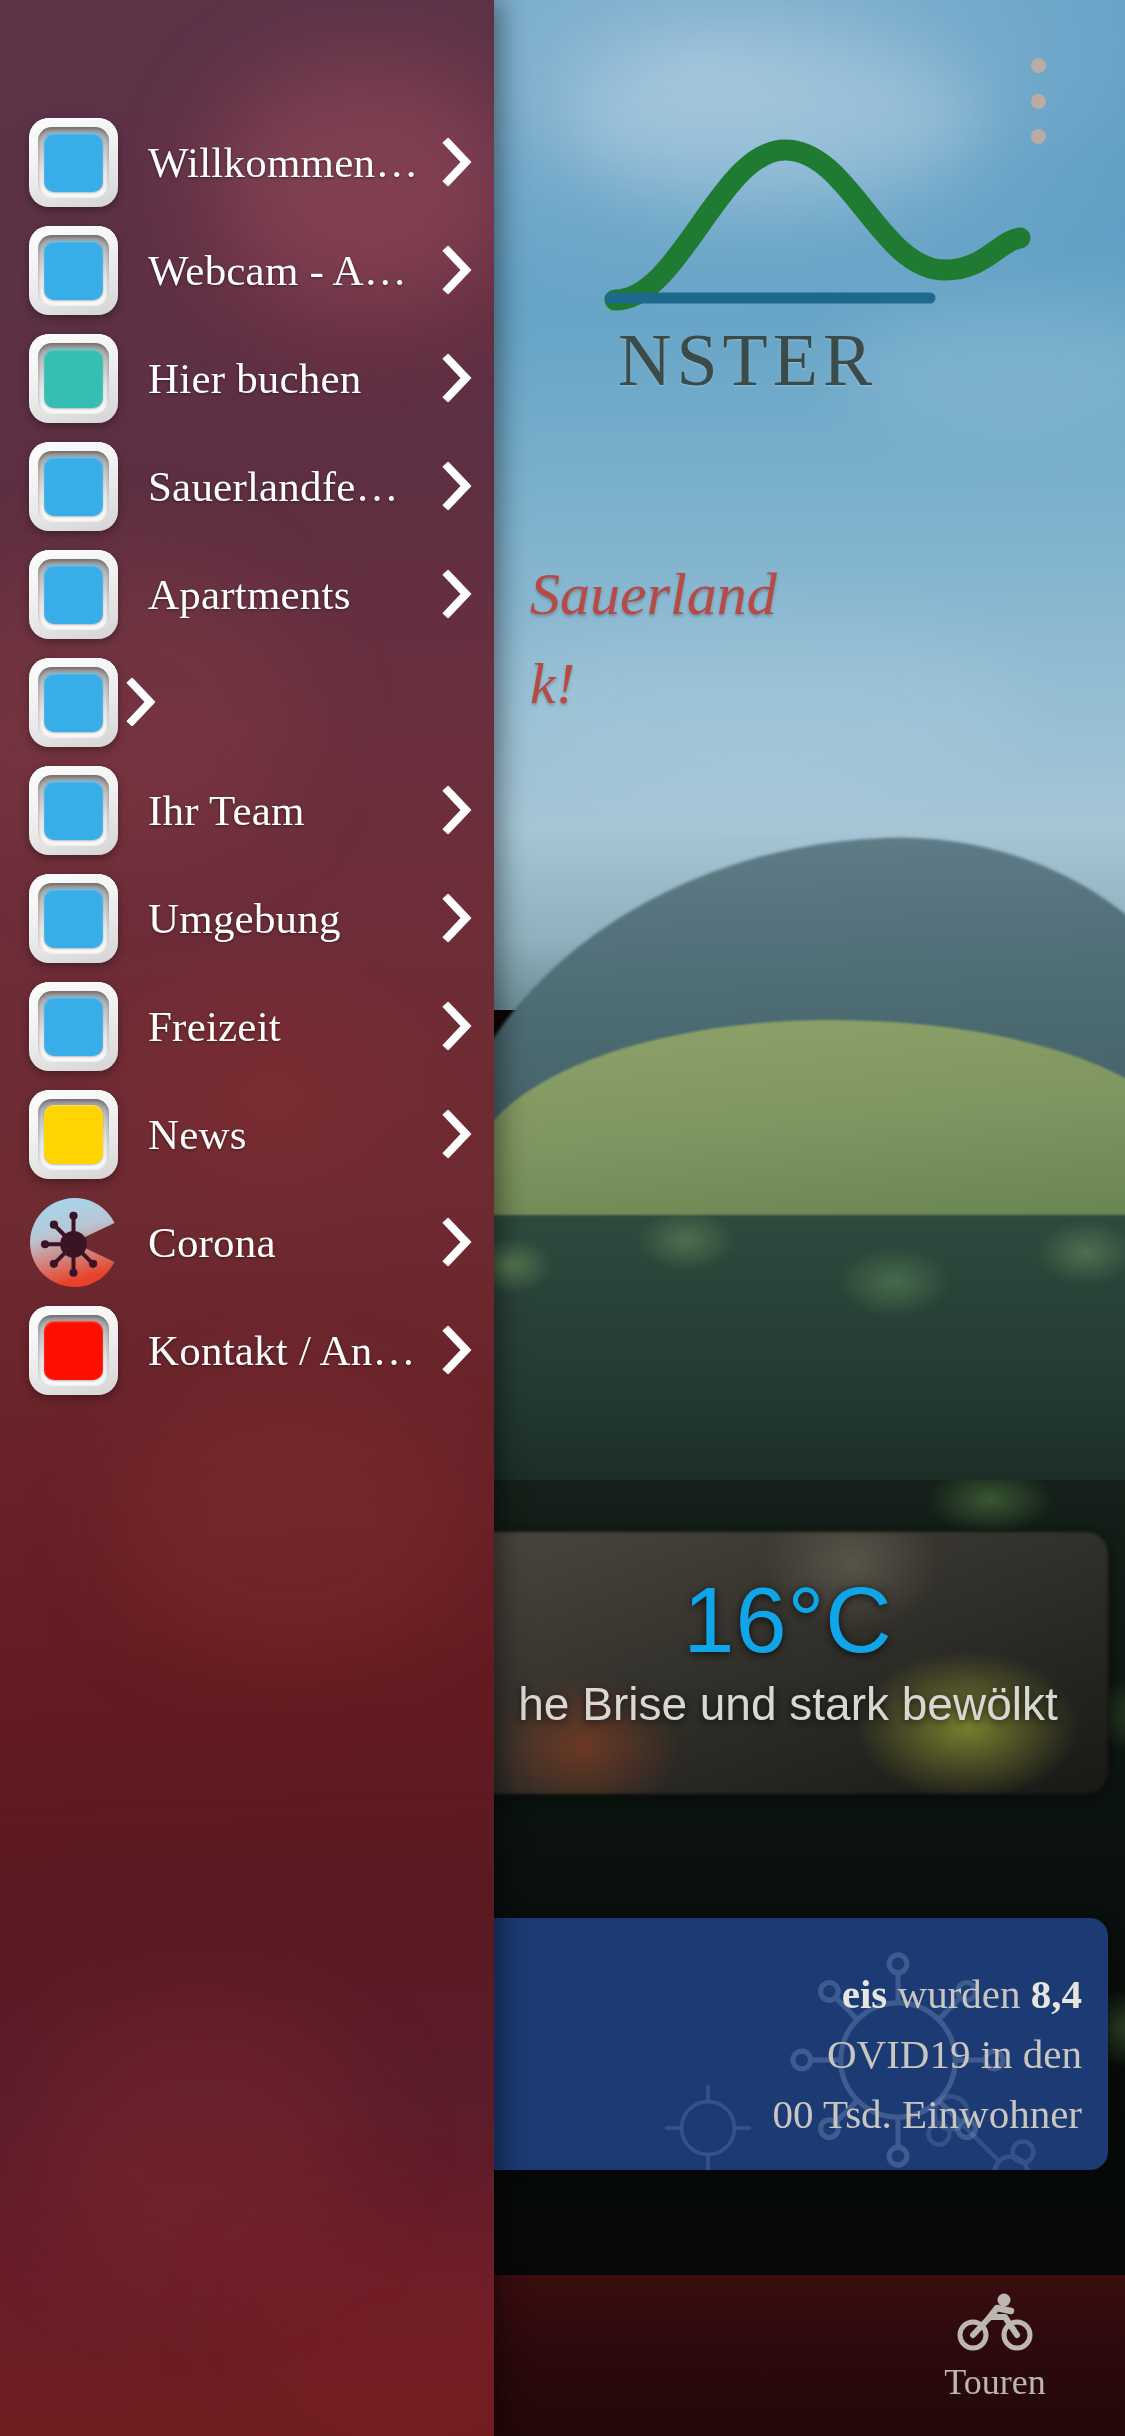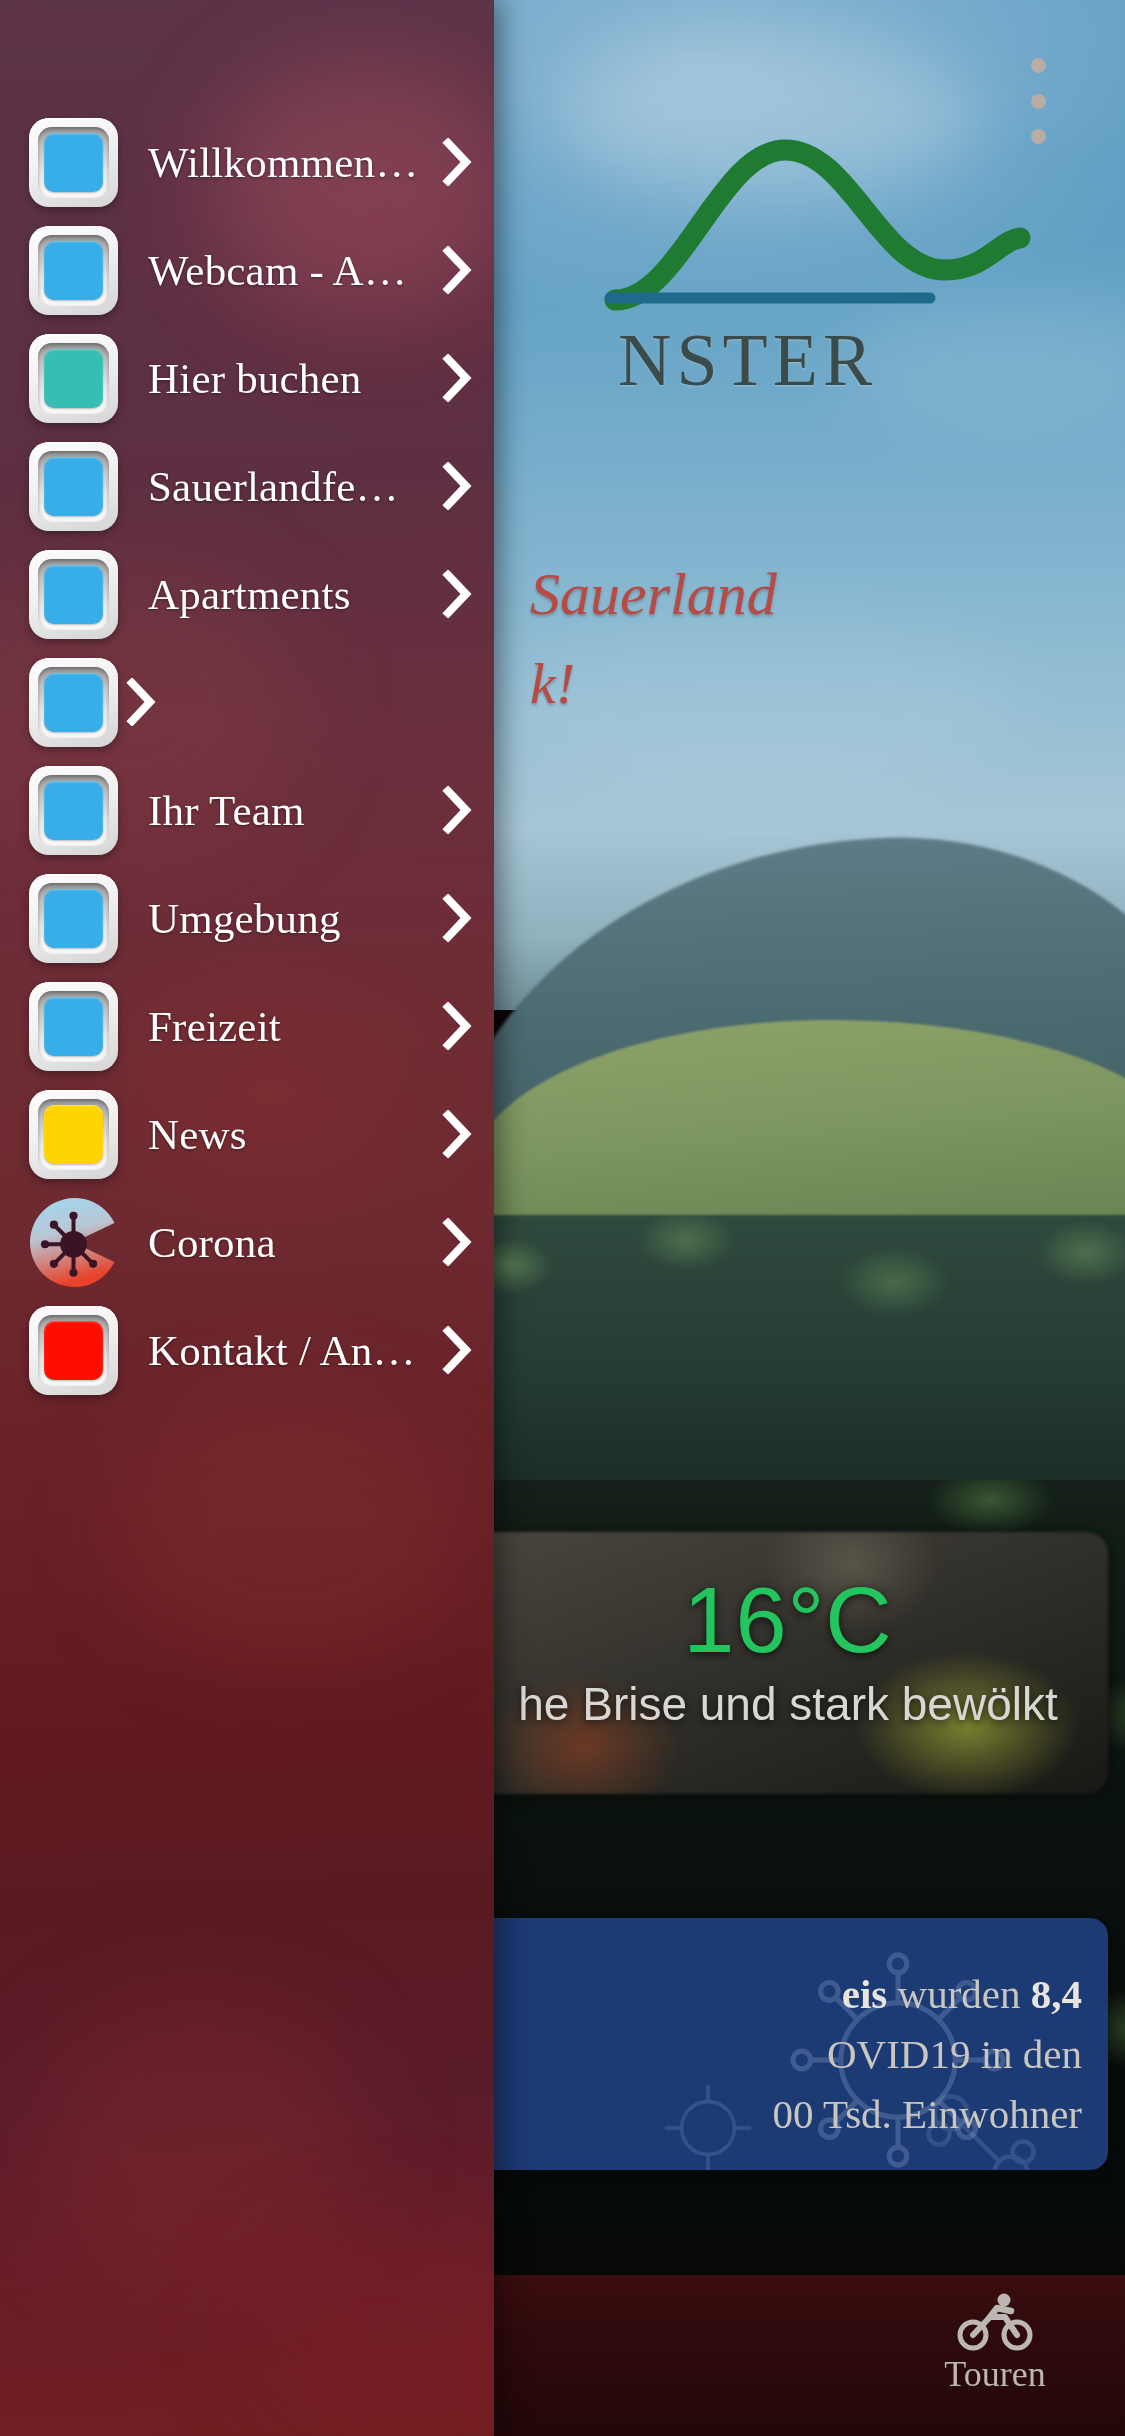--- a/index.html
+++ b/index.html
@@ -122,21 +122,21 @@
       radial-gradient(ellipse 150px 110px at 18% 82%, rgba(180,70,30,.45), rgba(0,0,0,0) 65%),
       radial-gradient(ellipse 130px 100px at 60% 12%, rgba(150,140,120,.35), rgba(0,0,0,0) 68%),
       linear-gradient(160deg,#4a463f 0%, #35332d 40%, #24231f 75%, #191816 100%);
     box-shadow:0 2px 16px rgba(0,0,0,.55);
     filter: blur(1.6px);
   }
   .weather-temp {
     position:absolute; left:468px; top:1568px; width:640px;
     text-align:center;
     font-family:"Liberation Sans","DejaVu Sans",sans-serif;
-    font-size:92px; color:#22c55e; letter-spacing:1px;
+    font-size:92px; color:#0ea5e9; letter-spacing:1px;
     text-shadow:0 2px 8px rgba(0,0,0,.7);
     filter: blur(.7px);
   }
   .weather-desc {
     position:absolute; left:468px; top:1676px; width:640px;
     text-align:center;
     font-family:"Liberation Sans","DejaVu Sans",sans-serif;
     font-size:46px; line-height:56px; color:#d9d7d3;
     text-shadow:0 2px 8px rgba(0,0,0,.7);
     filter: blur(.7px);
@@ -160,21 +160,21 @@
   }
   .covid-text b { color:#e8e5df; font-weight:700; }
 
   
   .bottomnav {
     position:absolute; left:0; top:2275px; width:1125px; height:161px;
     background: linear-gradient(180deg,#3b0d0f 0%, #2e0a0c 40%, #230709 100%);
   }
   .nav-item {
     position:absolute; top:16px; width:230px;
-    display:flex; flex-direction:column; align-items:center; 
+    display:flex; flex-direction:column; align-items:center; gap:8px;
   }
   .nav-label {
     font-family:"Liberation Serif","DejaVu Serif",serif;
     font-size:36px; color:#bdb7b4;
   }
 
   
   .drawer {
     position:absolute; left:0; top:0; width:494px; height:2436px;
     background:

